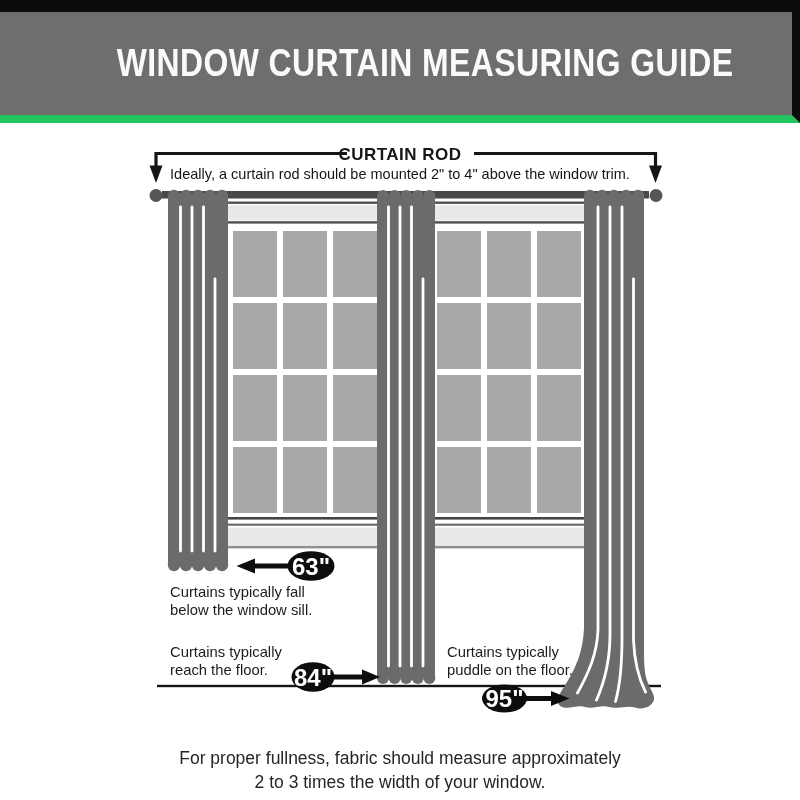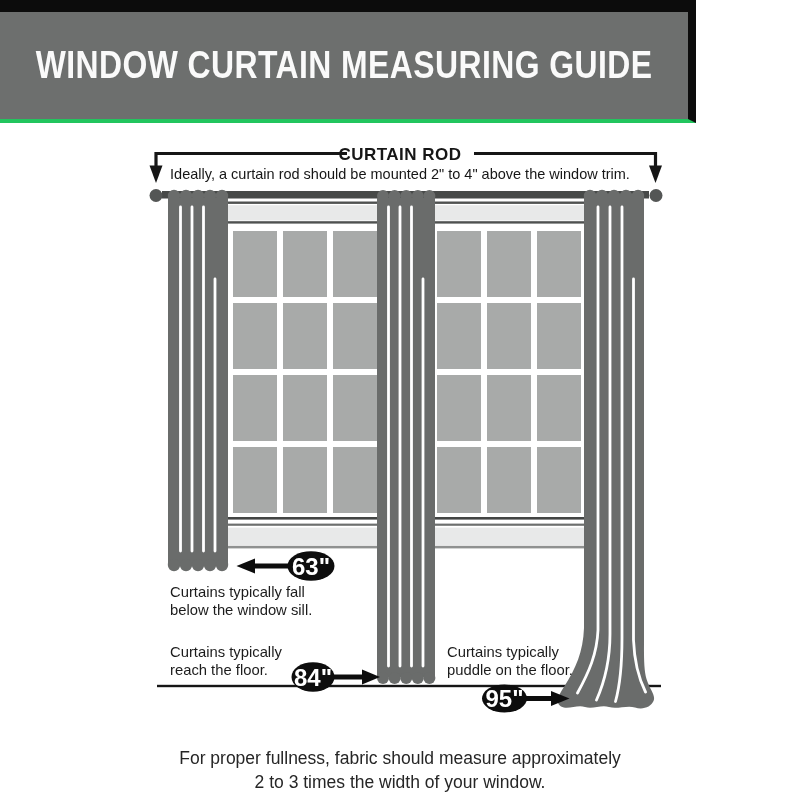--- a/index.html
+++ b/index.html
@@ -3,27 +3,27 @@
 <meta charset="utf-8">
 <style>
   html,body { margin:0; padding:0; }
   body { font-family:"Liberation Sans", sans-serif; }
   .page {
     position:relative; width:800px; height:800px;
     background:#ffffff; overflow:hidden;
   }
   
   .banner {
-    position:absolute; top:0; left:0; width:696px; height:123px;
+    position:absolute; top:0; left:0; width:800px; height:123px;
     box-sizing:border-box;
     background:#6d6f6e;
     border-top:12px solid #0c0c0c;
-    border-bottom:4px solid #22c55e;
+    border-bottom:8px solid #22c55e;
     border-right:8px solid #0c0c0c;
-    display:flex; align-items:center; justify-content:center;
+    display:flex; align-items:center; justify-content:flex-end;
   }
   .banner-title {
     color:#fafafa; font-size:38px; font-weight:700;
     letter-spacing:0.5px; white-space:nowrap;
     transform:scaleX(0.84);
   }
   
   .diagram { position:absolute; top:0; left:0; }
   svg text { font-family:"Liberation Sans", sans-serif; }
   .callout-label { font-size:17px; font-weight:700; letter-spacing:.5px; fill:#161616; }

